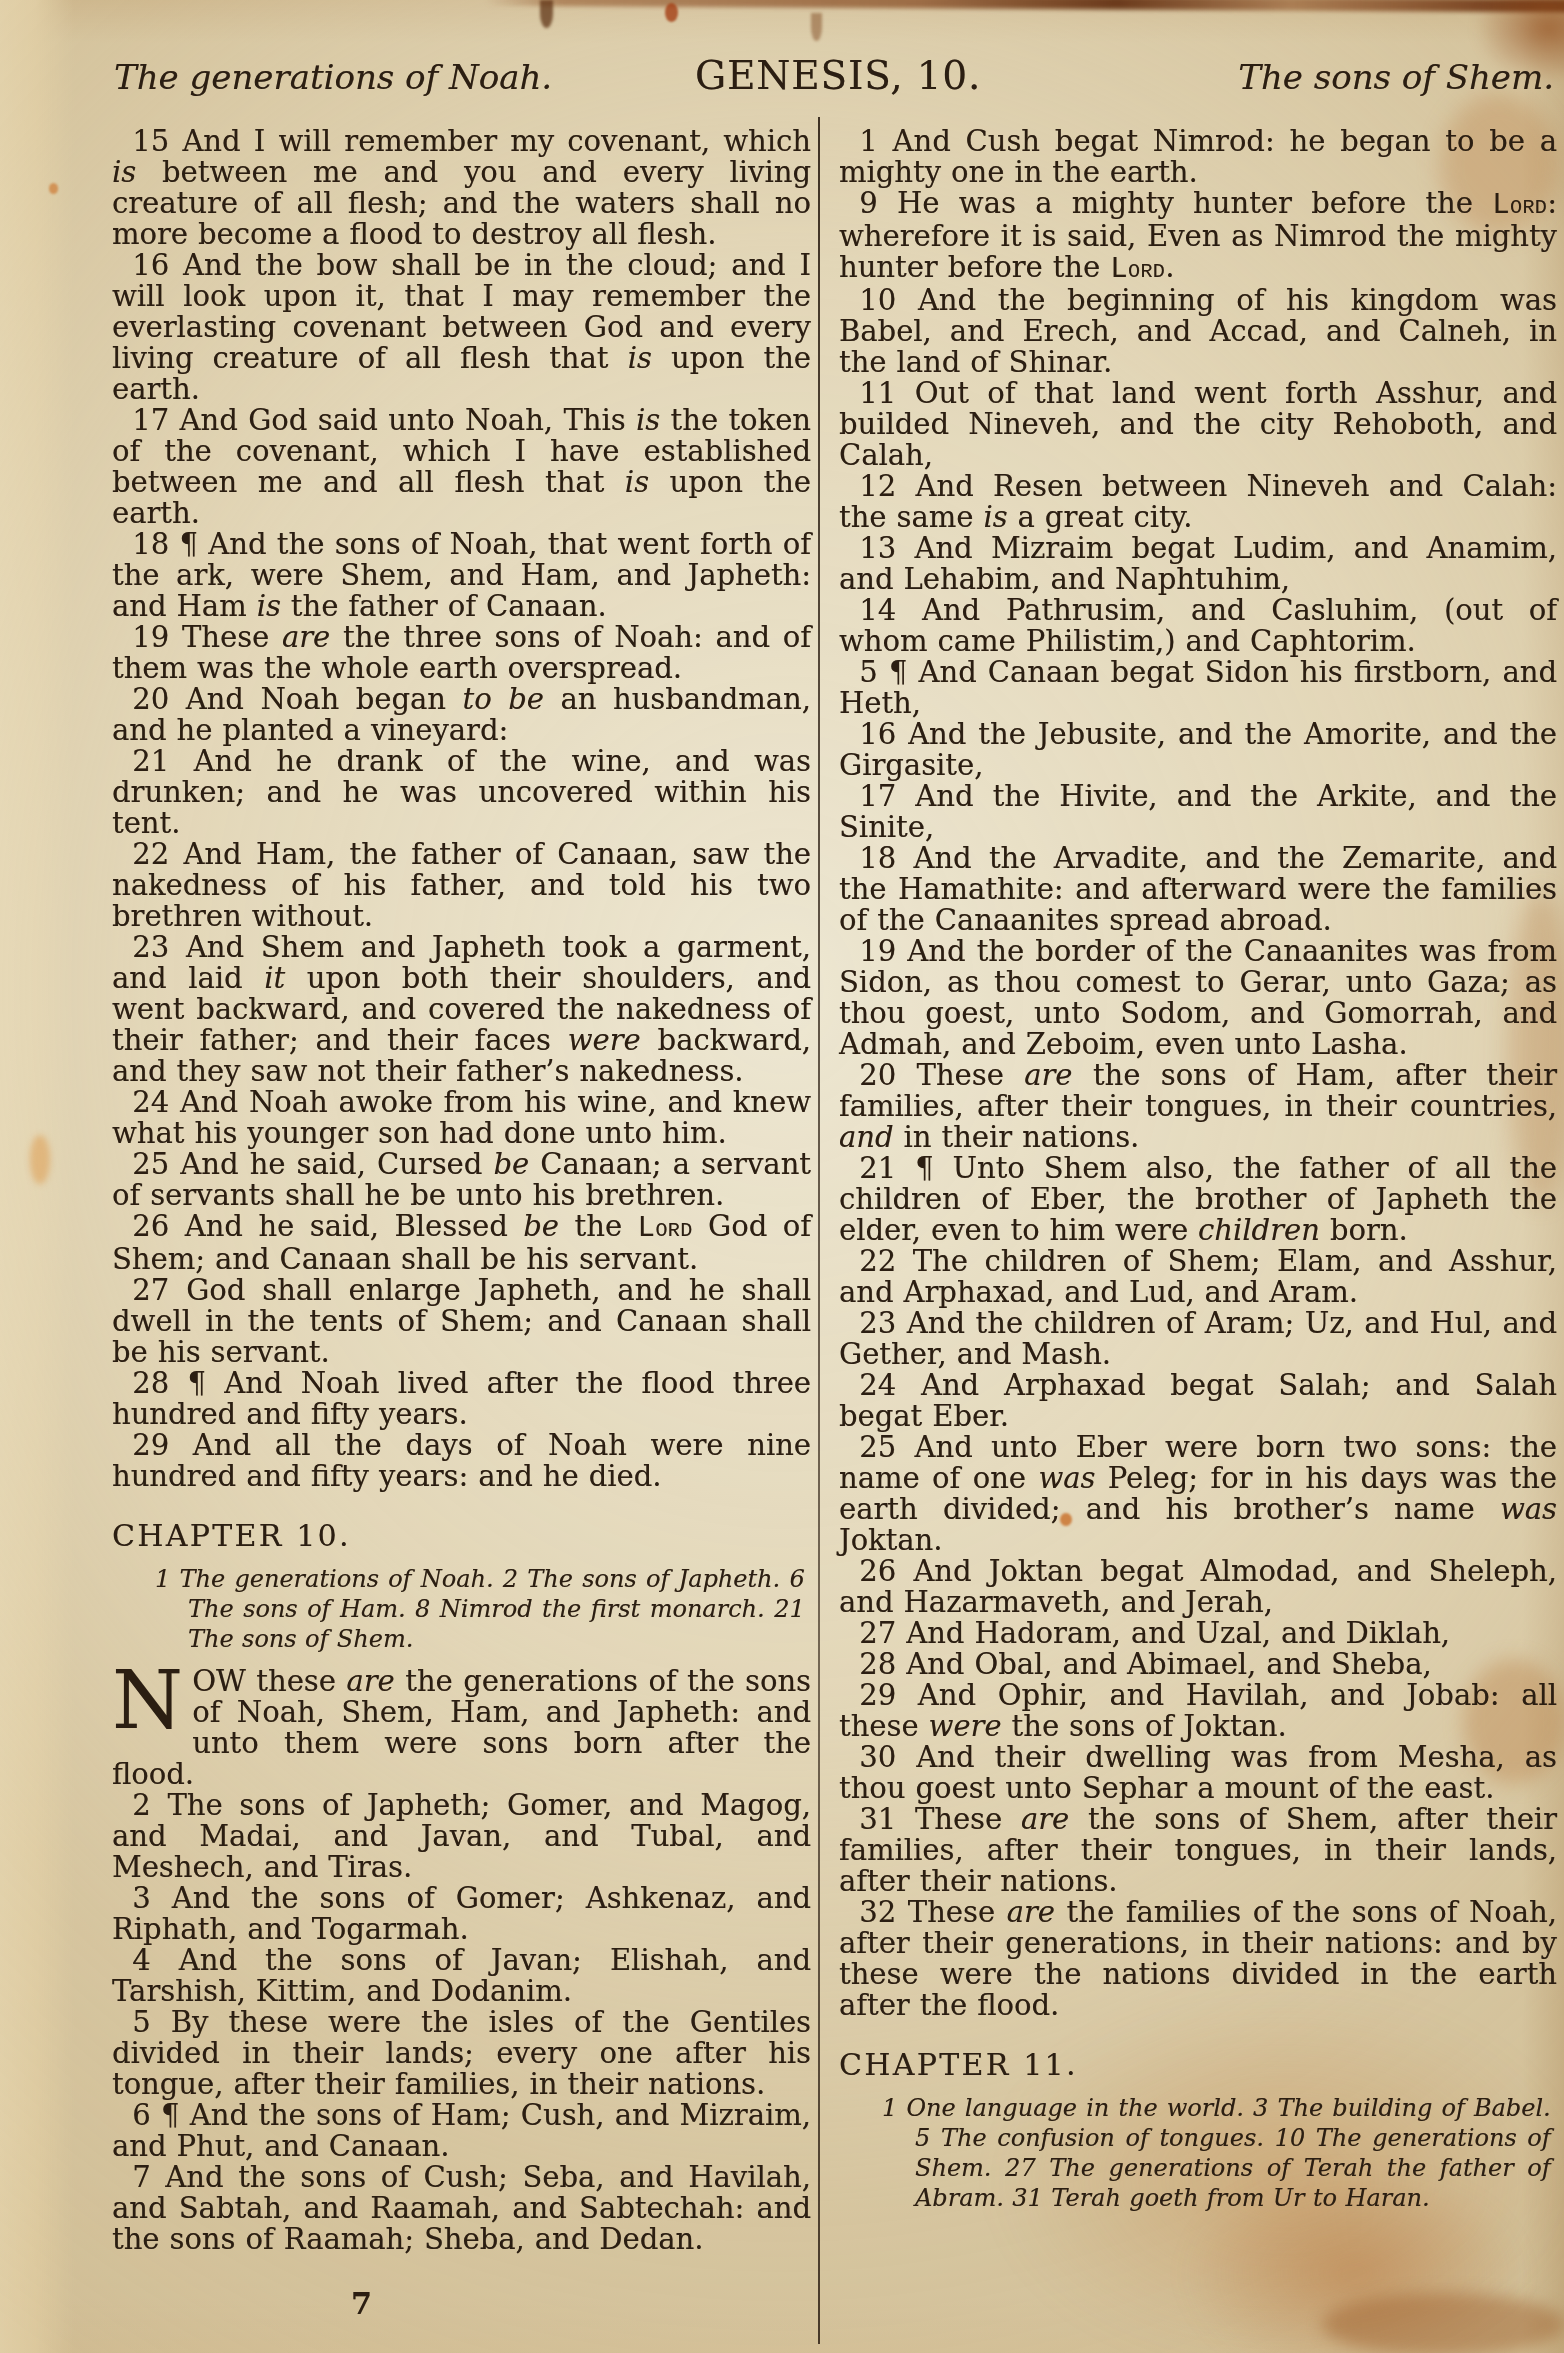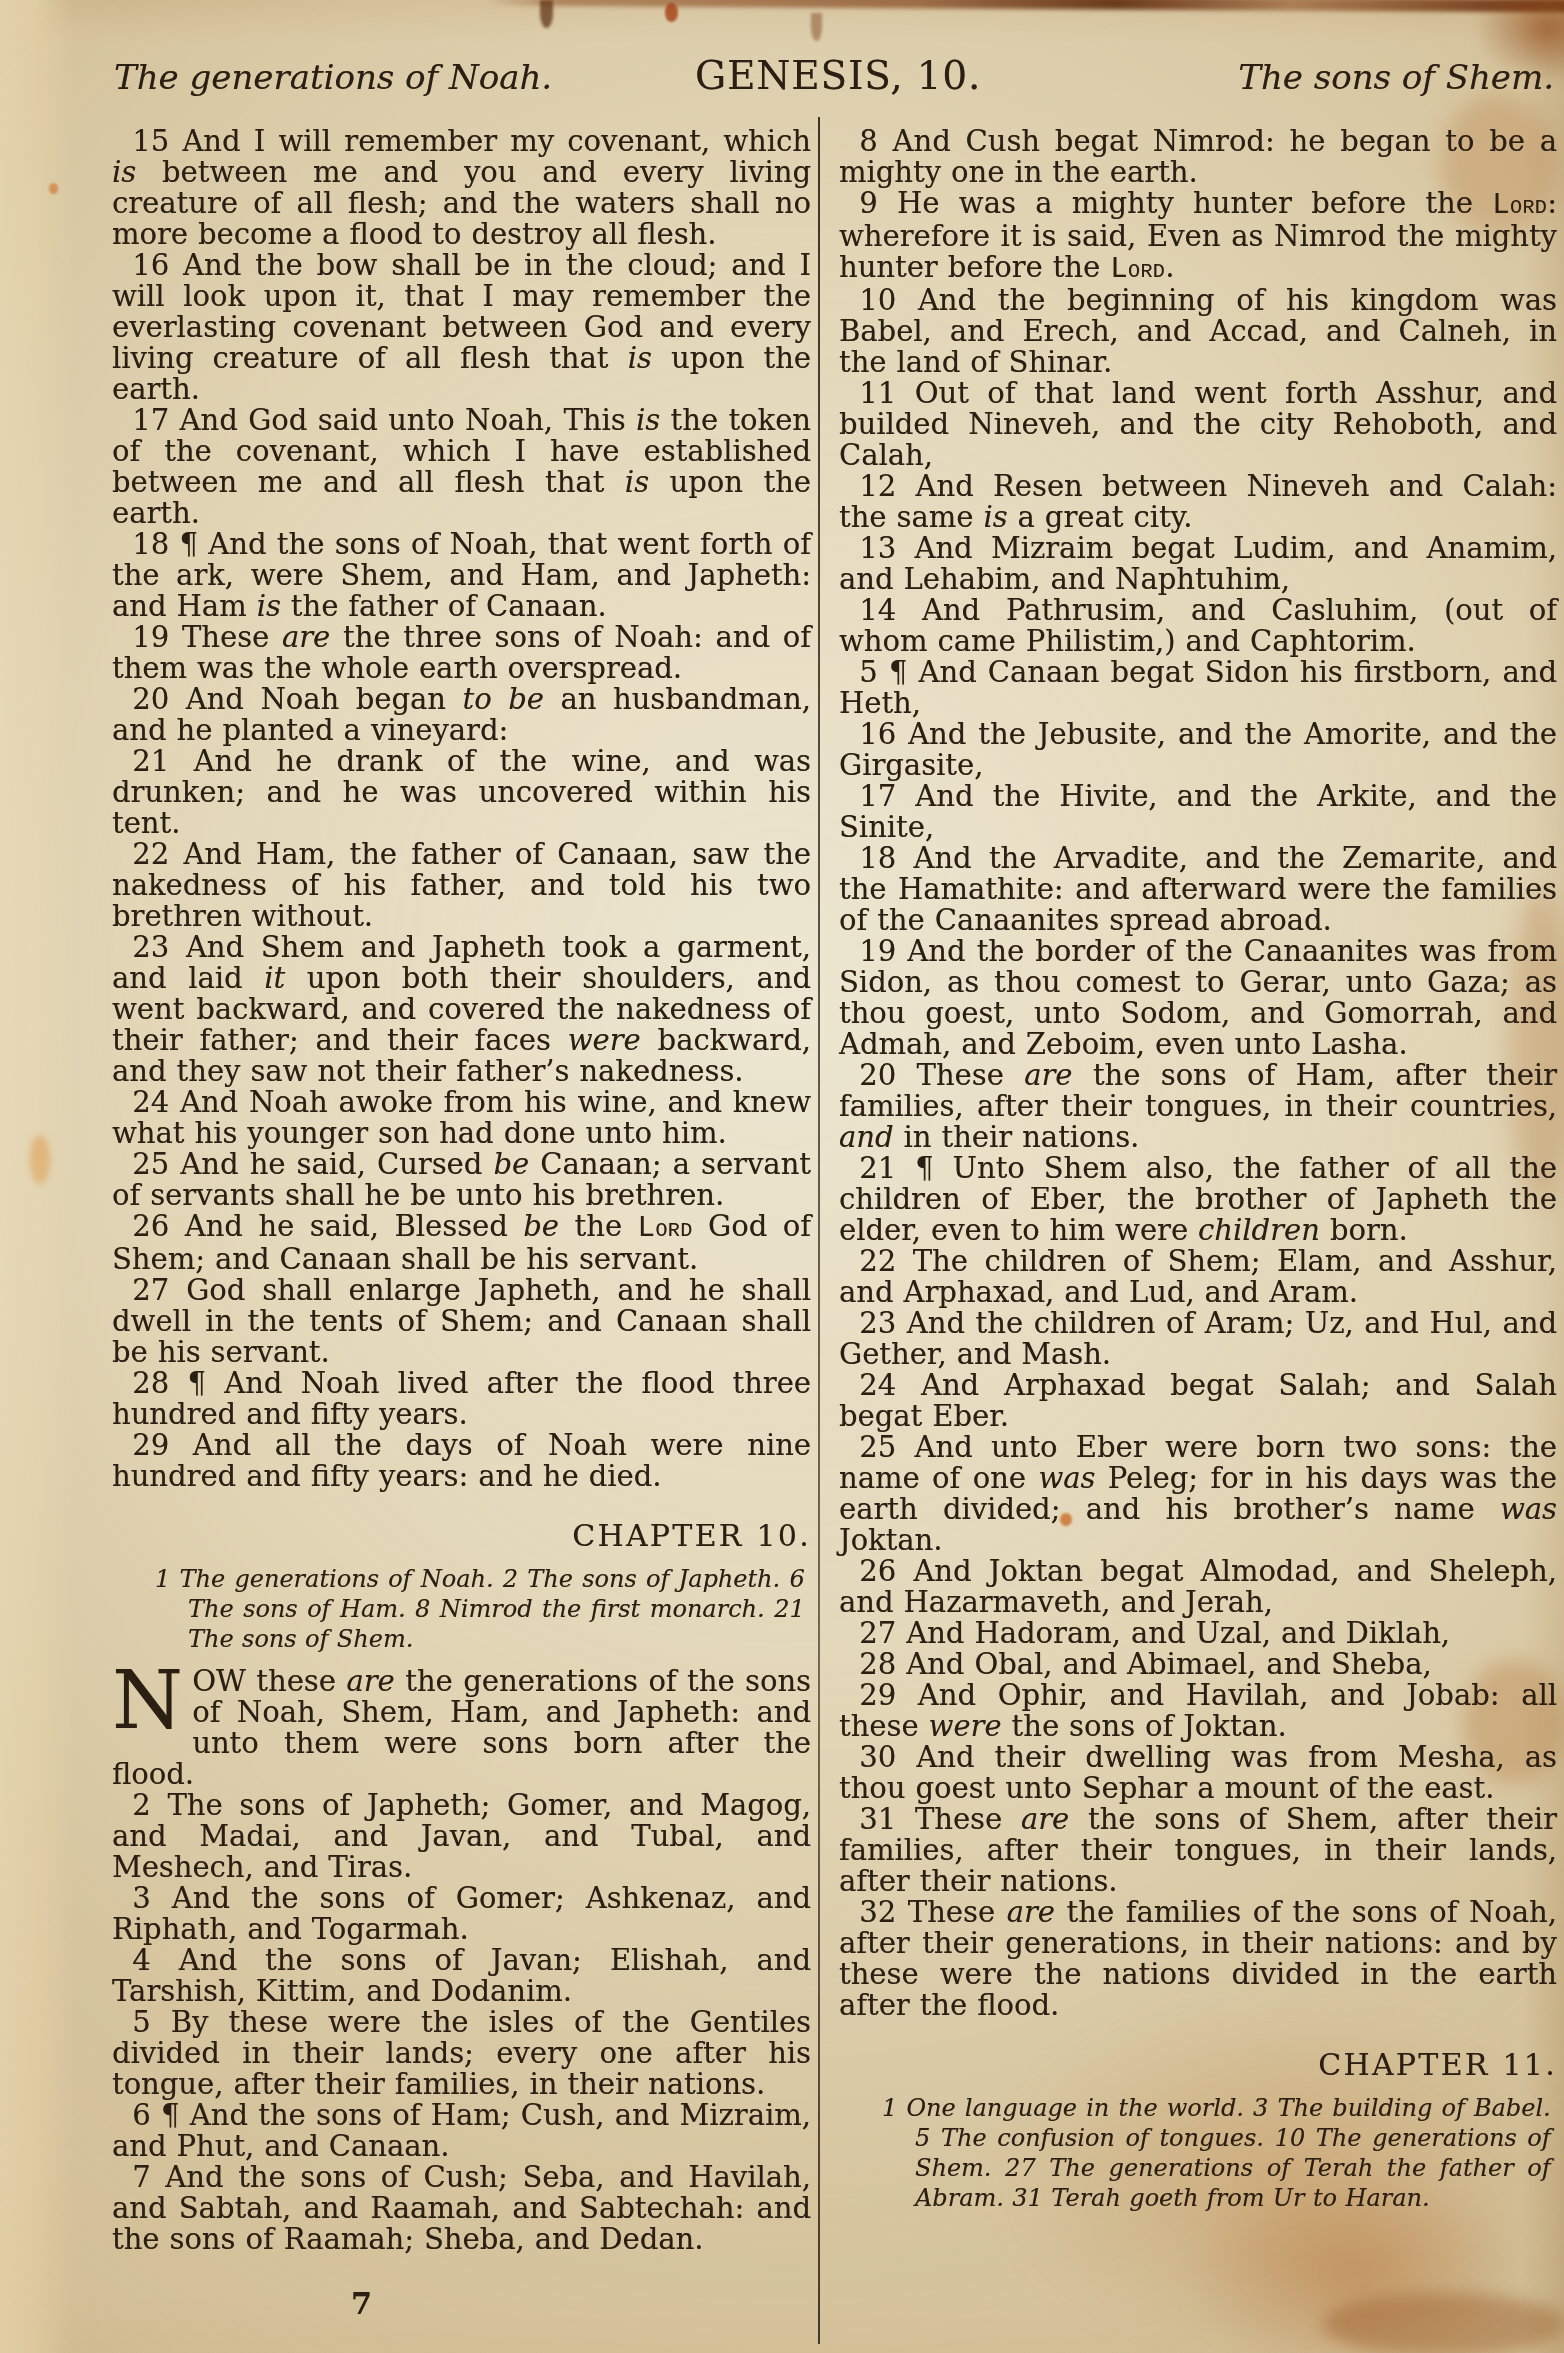--- a/index.html
+++ b/index.html
@@ -45,21 +45,21 @@
   
   .divider{position:absolute;left:818px;top:117px;width:2.3px;height:2227px;
     background:linear-gradient(180deg, rgba(35,22,12,.85), rgba(40,26,14,.6) 70%, rgba(35,22,12,.8));}
   .col{position:absolute;top:126px;text-align:justify;font-size:29px;line-height:31px;word-spacing:0.8px;}
   .col-left{left:112px;width:699px;}
   .col-right{left:839px;width:718px;}
   .verse{margin:0;text-indent:20.3px;}
   .verse,.chapter-summary,.chapter-heading,.running-head,.page-number{
     text-shadow:0.2px 0.3px 0.5px rgba(42,26,12,.5);}
   .sc{font-variant:small-caps;letter-spacing:0.4px;font-family:Liberation Mono, monospace;}
-  .chapter-heading{margin:28px 0 12.5px;font-size:30px;font-weight:normal;text-align:right;letter-spacing:2.3px;}
+  .chapter-heading{margin:28px 0 12.5px;font-size:30px;font-weight:normal;text-align:left;letter-spacing:2.3px;}
   .chapter-summary{margin:0 6.3px 12.5px 43px;padding-left:33px;text-indent:-33px;
     font-style:italic;font-size:24px;line-height:30px;text-align:justify;}
   .chapter-summary i{font-style:italic;}
   .opening{text-indent:0;}
   .dropcap{float:left;font-size:81px;line-height:64px;margin:2.3px 9.4px 0 0;}
   .page-number{position:absolute;left:351px;top:2286px;font-size:30px;font-weight:bold;}
 </style>
 </head>
 <body>
 
@@ -119,21 +119,21 @@
           <p class="verse">3 And the sons of Gomer; Ashkenaz, and Riphath, and Togarmah.</p>
           <p class="verse">4 And the sons of Javan; Elishah, and Tarshish, Kittim, and Dodanim.</p>
           <p class="verse">5 By these were the isles of the Gentiles divided in their lands; every one after his tongue, after their families, in their nations.</p>
           <p class="verse">6 ¶ And the sons of Ham; Cush, and Mizraim, and Phut, and Canaan.</p>
           <p class="verse">7 And the sons of Cush; Seba, and Havilah, and Sabtah, and Raamah, and Sabtechah: and the sons of Raamah; Sheba, and Dedan.</p>
         </div>
     </section>
 
     <section class="col col-right">
       <div class="verses">
-          <p class="verse">8 And Cush begat Nimrod: he began to be a mighty one in the earth.</p>
+          <p class="verse">1 And Cush begat Nimrod: he began to be a mighty one in the earth.</p>
           <p class="verse">9 He was a mighty hunter before the <span class="sc">Lord</span>: wherefore it is said, Even as Nimrod the mighty hunter before the <span class="sc">Lord</span>.</p>
           <p class="verse">10 And the beginning of his kingdom was Babel, and Erech, and Accad, and Calneh, in the land of Shinar.</p>
           <p class="verse">11 Out of that land went forth Asshur, and builded Nineveh, and the city Rehoboth, and Calah,</p>
           <p class="verse">12 And Resen between Nineveh and Calah: the same <i>is</i> a great city.</p>
           <p class="verse">13 And Mizraim begat Ludim, and Anamim, and Lehabim, and Naphtuhim,</p>
           <p class="verse">14 And Pathrusim, and Casluhim, (out of whom came Philistim,) and Caphtorim.</p>
           <p class="verse">5 ¶ And Canaan begat Sidon his firstborn, and Heth,</p>
           <p class="verse">16 And the Jebusite, and the Amorite, and the Girgasite,</p>
           <p class="verse">17 And the Hivite, and the Arkite, and the Sinite,</p>
           <p class="verse">18 And the Arvadite, and the Zemarite, and the Hamathite: and afterward were the families of the Canaanites spread abroad.</p>

